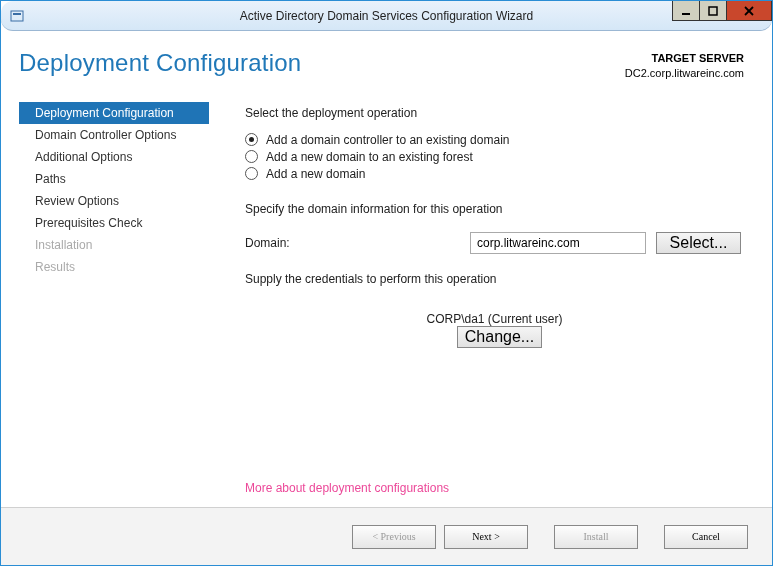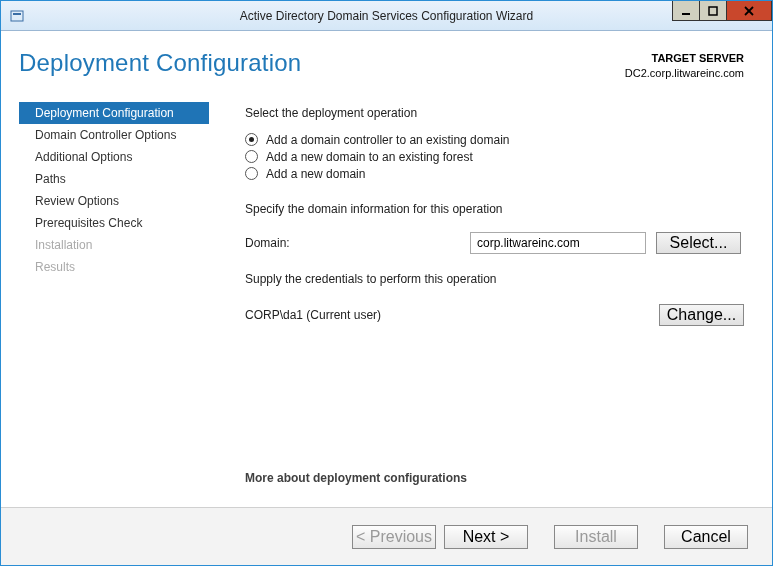--- a/index.html
+++ b/index.html
@@ -1,20 +1,20 @@
 <!DOCTYPE html>
 <html><head>
 <meta charset="utf-8">
 <style>
   * { box-sizing: border-box; margin: 0; padding: 0; }
   html, body { width: 773px; height: 566px; font-family: "Segoe UI", sans-serif; font-size: 12px; background: #fff; overflow: hidden; }
 
   .window { width: 773px; height: 566px; border: 1px solid #2a8dd4; background: #fff; display: flex; flex-direction: column; }
 
-  .titlebar { height: 30px; background: linear-gradient(#e9f2fb, #d5e7f7); border-bottom: 1px solid #9bb7d3; display: flex; align-items: center; position: relative; color: #222; }
+  .titlebar { height: 30px; background: linear-gradient(#e9f2fb, #d5e7f7); border-bottom: 1px solid #9bb7d3; display: flex; align-items: center; position: relative; color: #222; border-radius: 12px; }
   .titlebar .app-icon { margin-left: 8px; display: inline-flex; }
   .titlebar .title-text { position: absolute; left: 50%; transform: translateX(-50%); font-size: 12px; }
   .titlebar .win-controls { position: absolute; right: 0; top: 0; display: flex; height: 20px; }
   .win-btn { width: 28px; height: 20px; border: 1px solid #333; border-top: none; background: #fff; display: flex; align-items: center; justify-content: center; margin-left: -1px; }
   .win-btn.min, .win-btn.max { background: #d0d0c0; }
   .win-btn.close { background: #c9472c; width: 46px; }
   .win-btn svg { display: block; }
 
   .body { flex: 1; background: #fff; padding: 18px 28px 0 18px; display: flex; flex-direction: column; }
 
@@ -35,24 +35,24 @@
   .radio-group { margin-bottom: 18px; }
   .radio-row { display: flex; align-items: center; margin: 3px 0; cursor: pointer; }
   .radio { width: 13px; height: 13px; border: 1px solid #555; border-radius: 50%; margin-right: 8px; display: inline-flex; align-items: center; justify-content: center; background: #fff; }
   .radio.checked::after { content: ""; width: 5px; height: 5px; border-radius: 50%; background: #222; }
 
   .form-row { display: flex; align-items: center; margin: 6px 0 18px 0; }
   .form-row .lbl { width: 225px; flex-shrink: 0; }
   .form-row input[type=text] { width: 176px; height: 22px; border: 1px solid #aaa; padding: 0 6px; font-family: inherit; font-size: 12px; }
   .small-btn { width: 85px; height: 22px; margin-left: 10px; border: 1px solid #888; background: linear-gradient(#f5f5f5,#e1e1e1); font-size: 16px; cursor: pointer; font-family: inherit; }
 
-  .more-link { color: #404040; font-size: 12px; margin-top: auto; margin-bottom: 22px; cursor: pointer; font-weight: bold; }
+  .more-link { color: #ec4899; font-size: 12px; margin-top: auto; margin-bottom: 12px; cursor: pointer; }
 
   .footer { height: 58px; border-top: 1px solid #d0d0d0; background: #f3f3f3; display: flex; align-items: center; justify-content: flex-end; padding-right: 24px; gap: 8px; }
-  .nav-btn { min-width: 84px; height: 24px; border: 1px solid #888; background: linear-gradient(#fdfdfd,#e6e6e6); font-size: 16px; font-family: Liberation Sans, sans-serif; cursor: pointer; }
+  .nav-btn { min-width: 84px; height: 24px; border: 1px solid #888; background: linear-gradient(#fdfdfd,#e6e6e6); font-size: 10px; font-family: Liberation Serif, serif; cursor: pointer; }
   .nav-btn.disabled { color: #9a9a9a; cursor: default; }
   .nav-btn.cancel { margin-left: 18px; }
 </style>
 </head>
 <body>
 
 <div class="window">
 
   <div class="titlebar">
     <span class="app-icon">
@@ -127,21 +127,21 @@
         <div class="section-label">Specify the domain information for this operation</div>
 
         <div class="form-row">
           <span class="lbl">Domain:</span>
           <input type="text" value="corp.litwareinc.com" style="">
           <button class="small-btn">Select...</button>
         </div>
 
         <div class="section-label">Supply the credentials to perform this operation</div>
 
-        <div class="form-row" style="margin-top:8px;">
+        <div class="form-row" style="margin-top:16px;flex-direction:column;">
           <span class="lbl" style="width:auto; flex:1;">CORP\da1 (Current user)</span>
           <button class="small-btn">Change...</button>
         </div>
 
         <div class="more-link">More about deployment configurations</div>
 
       </div>
 
     </div>
   </div>

